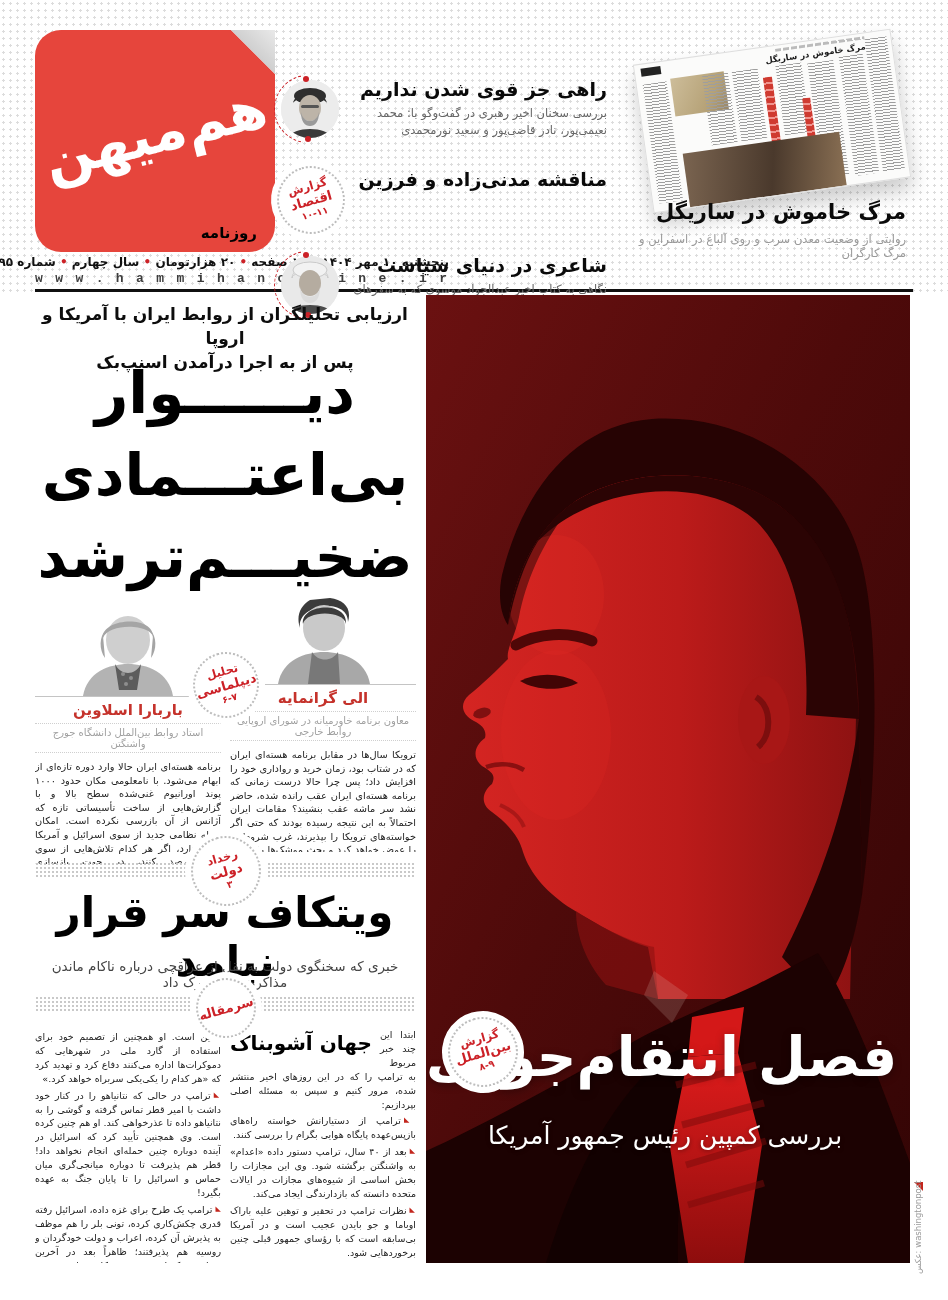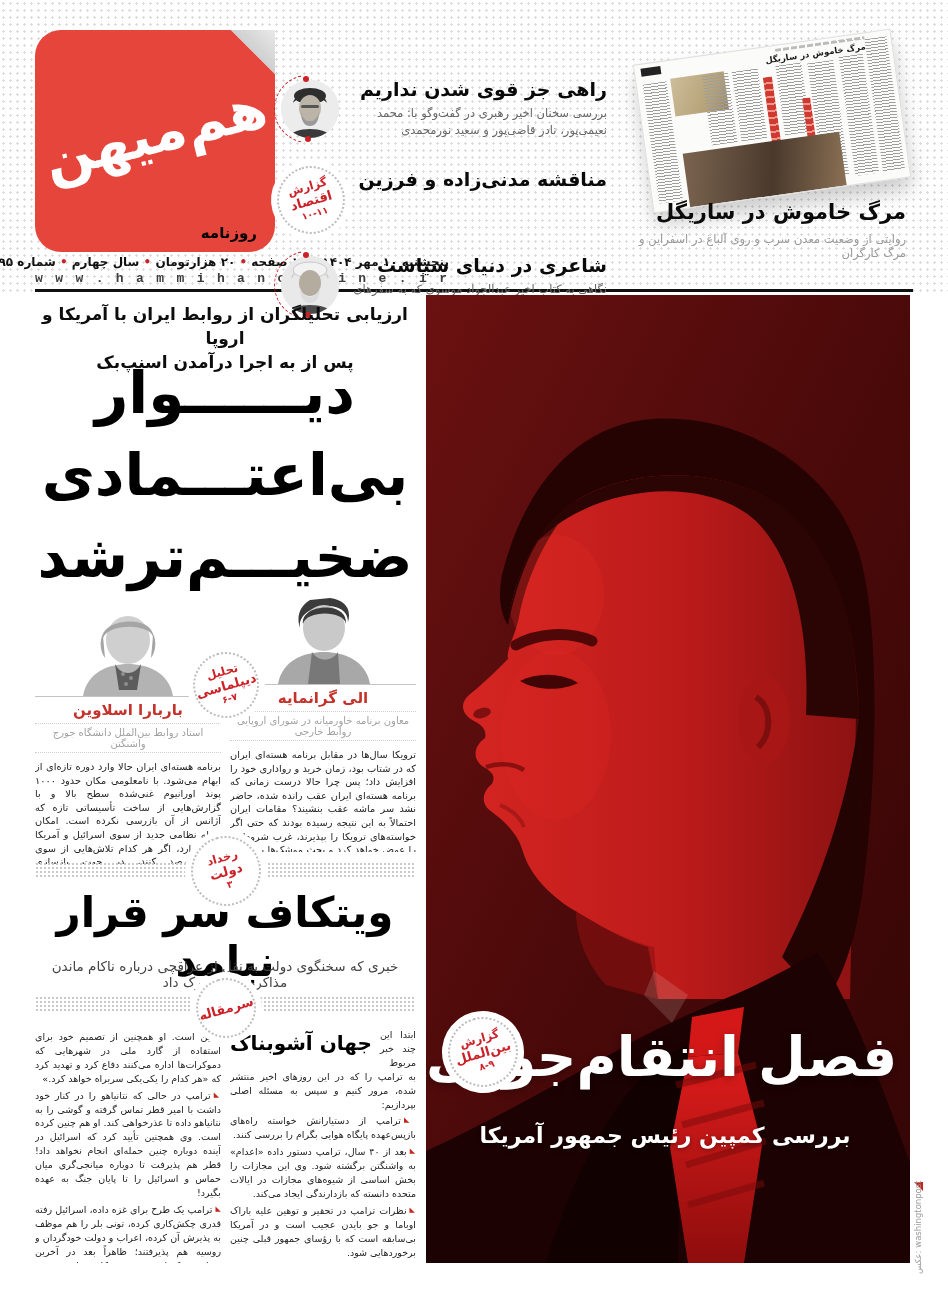--- a/index.html
+++ b/index.html
@@ -92,21 +92,21 @@
   .ed-title{float:left;font-size:20px;font-weight:bold;color:#000;line-height:26px;
      margin:2px 8px 6px 0;}
   .ed-col p{margin:0 0 3px;}
   .ed-col p.b::before{content:"◣";color:#c3261d;font-size:7px;margin-left:3px;vertical-align:2px;}
   
   .photo{left:426px;top:295px;width:484px;height:968px;overflow:hidden;background:#4e0a0a;}
   .badge-intl{position:absolute;left:22px;top:722px;width:66px;height:66px;}
   .ph-headline{position:absolute;right:6px;left:0;top:730px;direction:rtl;text-align:left;
      color:#fff;font-weight:bold;font-size:55px;z-index:5;text-shadow:0 2px 8px rgba(0,0,0,.35);}
   .ph-sub{position:absolute;left:8px;right:14px;top:826px;direction:rtl;text-align:center;color:#fff;
-     font-weight:bold;font-size:22px;line-height:29px;z-index:5;text-shadow:0 1px 4px rgba(0,0,0,.4);}
+     font-weight:normal;font-size:25px;line-height:29px;z-index:5;text-shadow:0 1px 4px rgba(0,0,0,.4);}
   .ph-name{color:#e6ac55;}
   
   .credit{left:913px;top:1194px;height:80px;writing-mode:vertical-rl;transform:rotate(180deg);
      font-size:8.5px;color:#9a9a9a;white-space:nowrap;}
   .credit-tri{left:914px;top:1182px;width:9px;height:9px;background:#c3261d;
      clip-path:polygon(0 0,100% 0,100% 100%);}
 </style>
 </head>
 <body>
 

